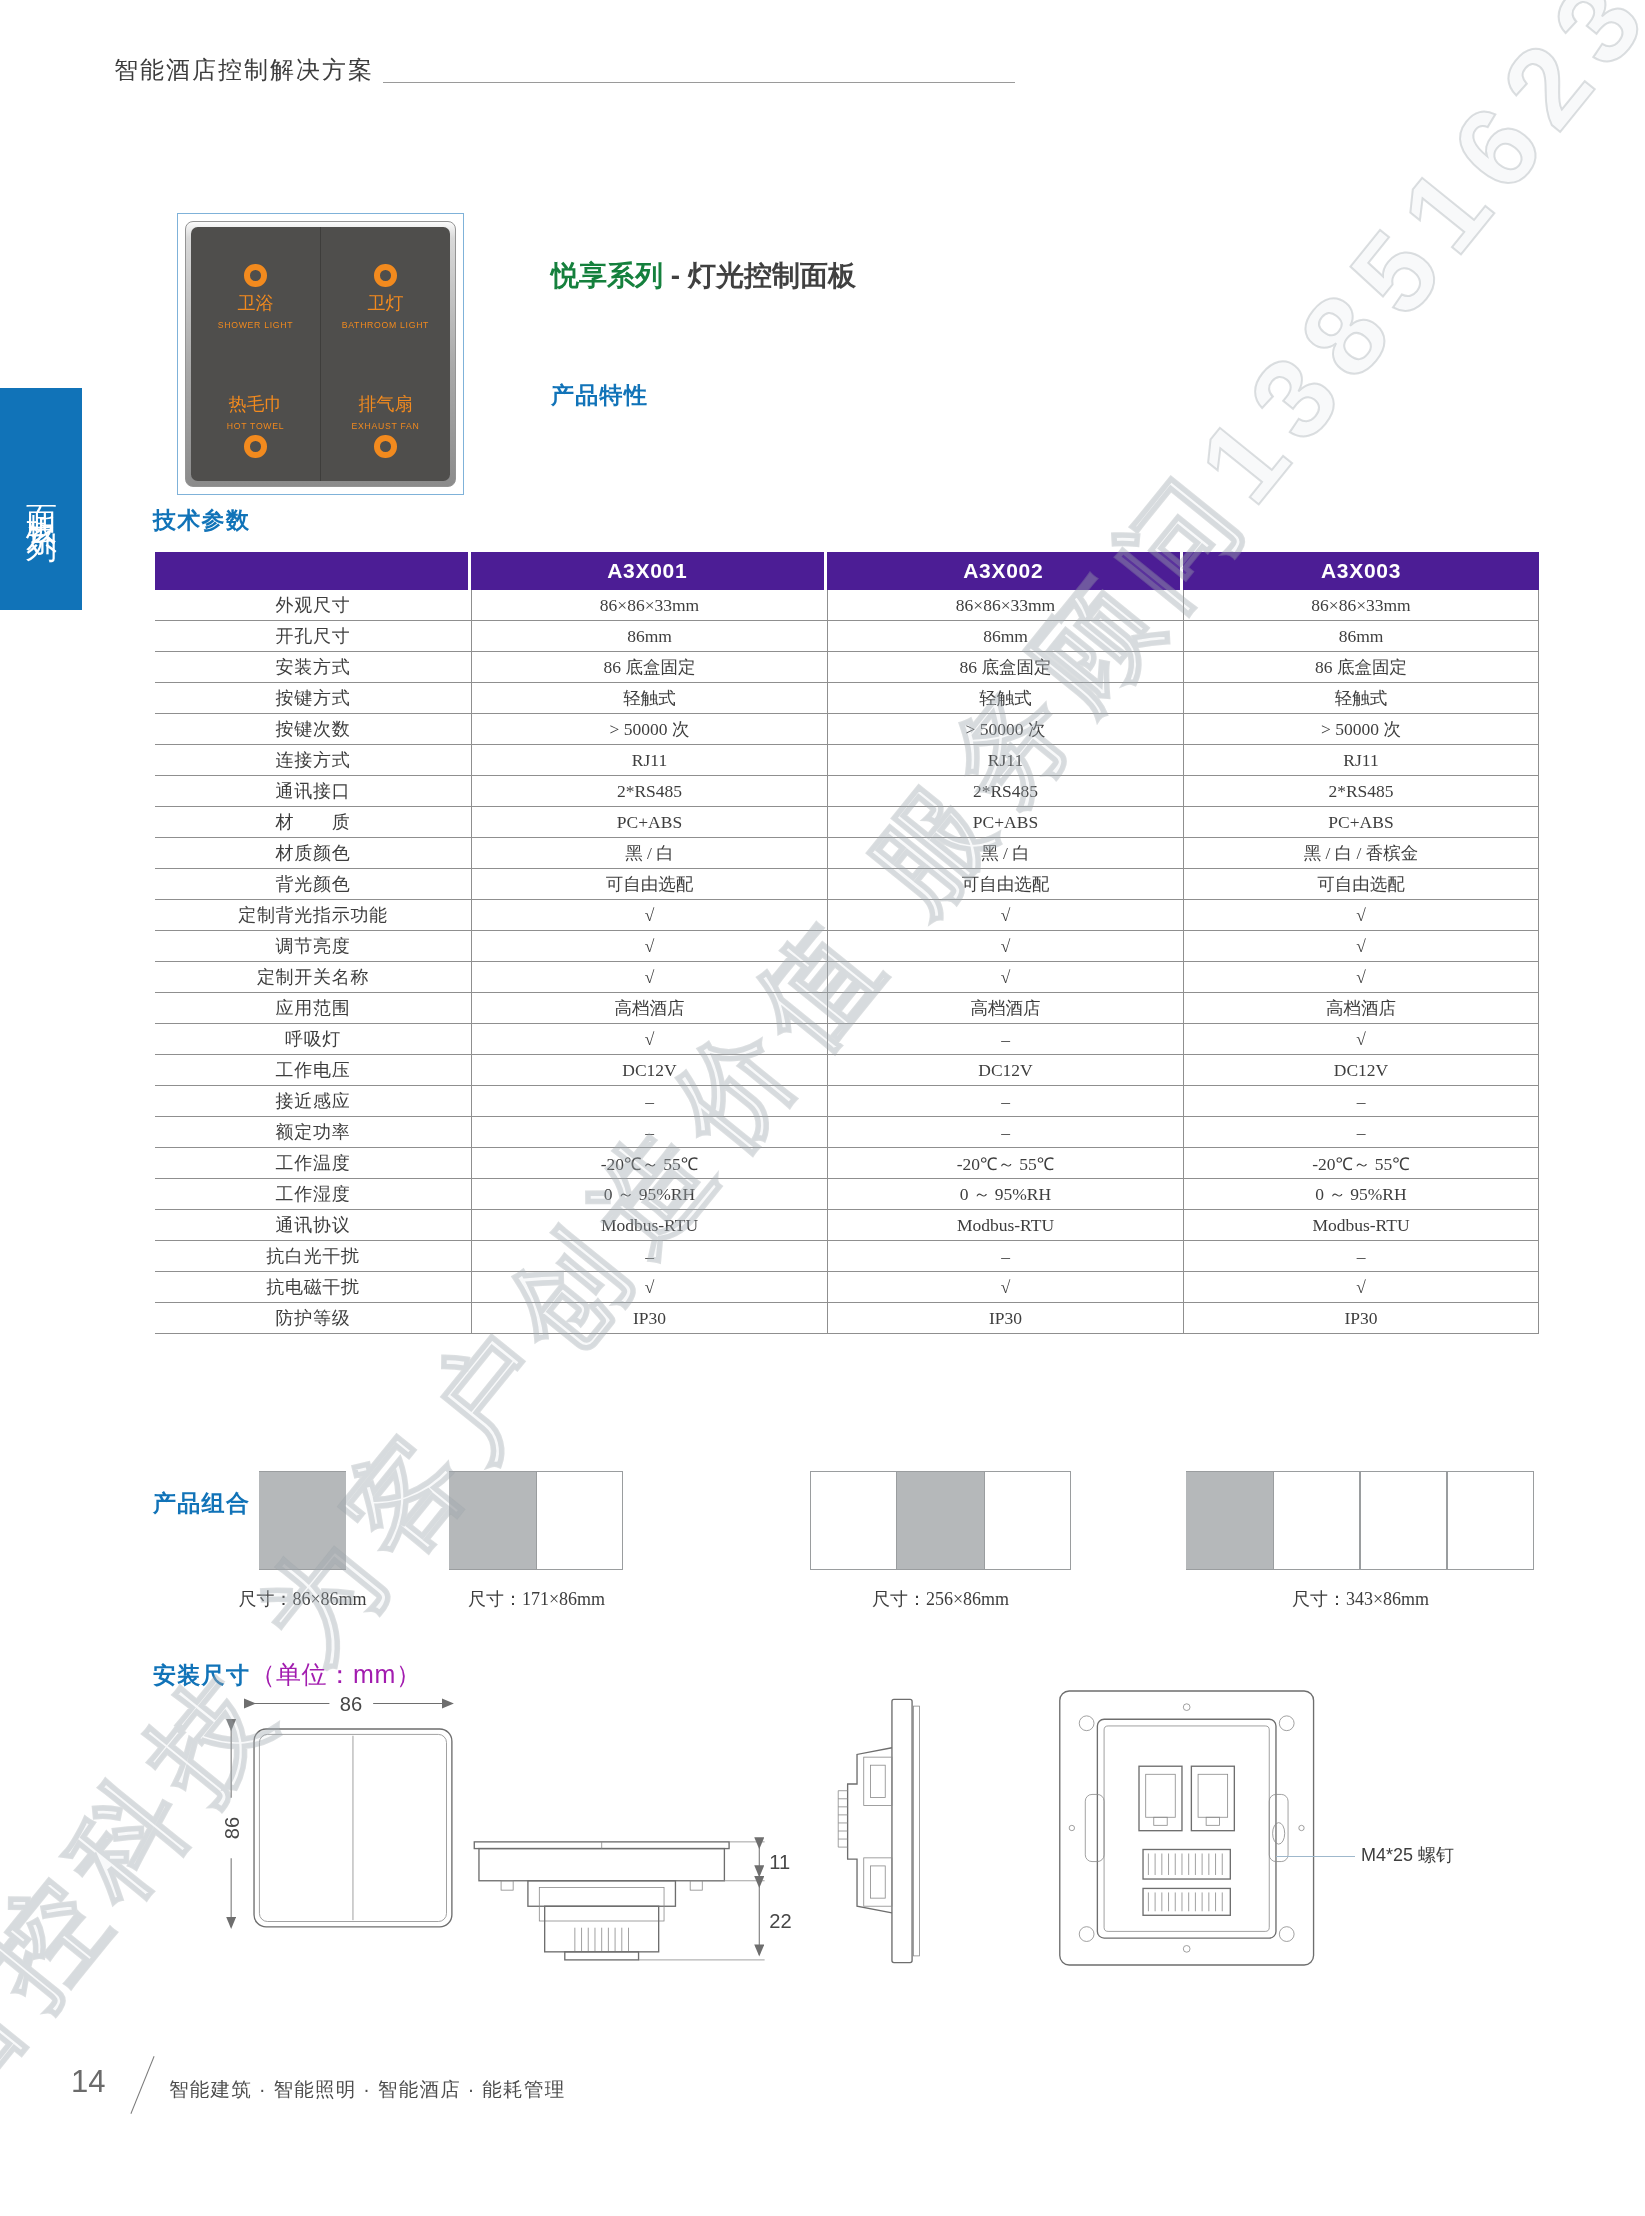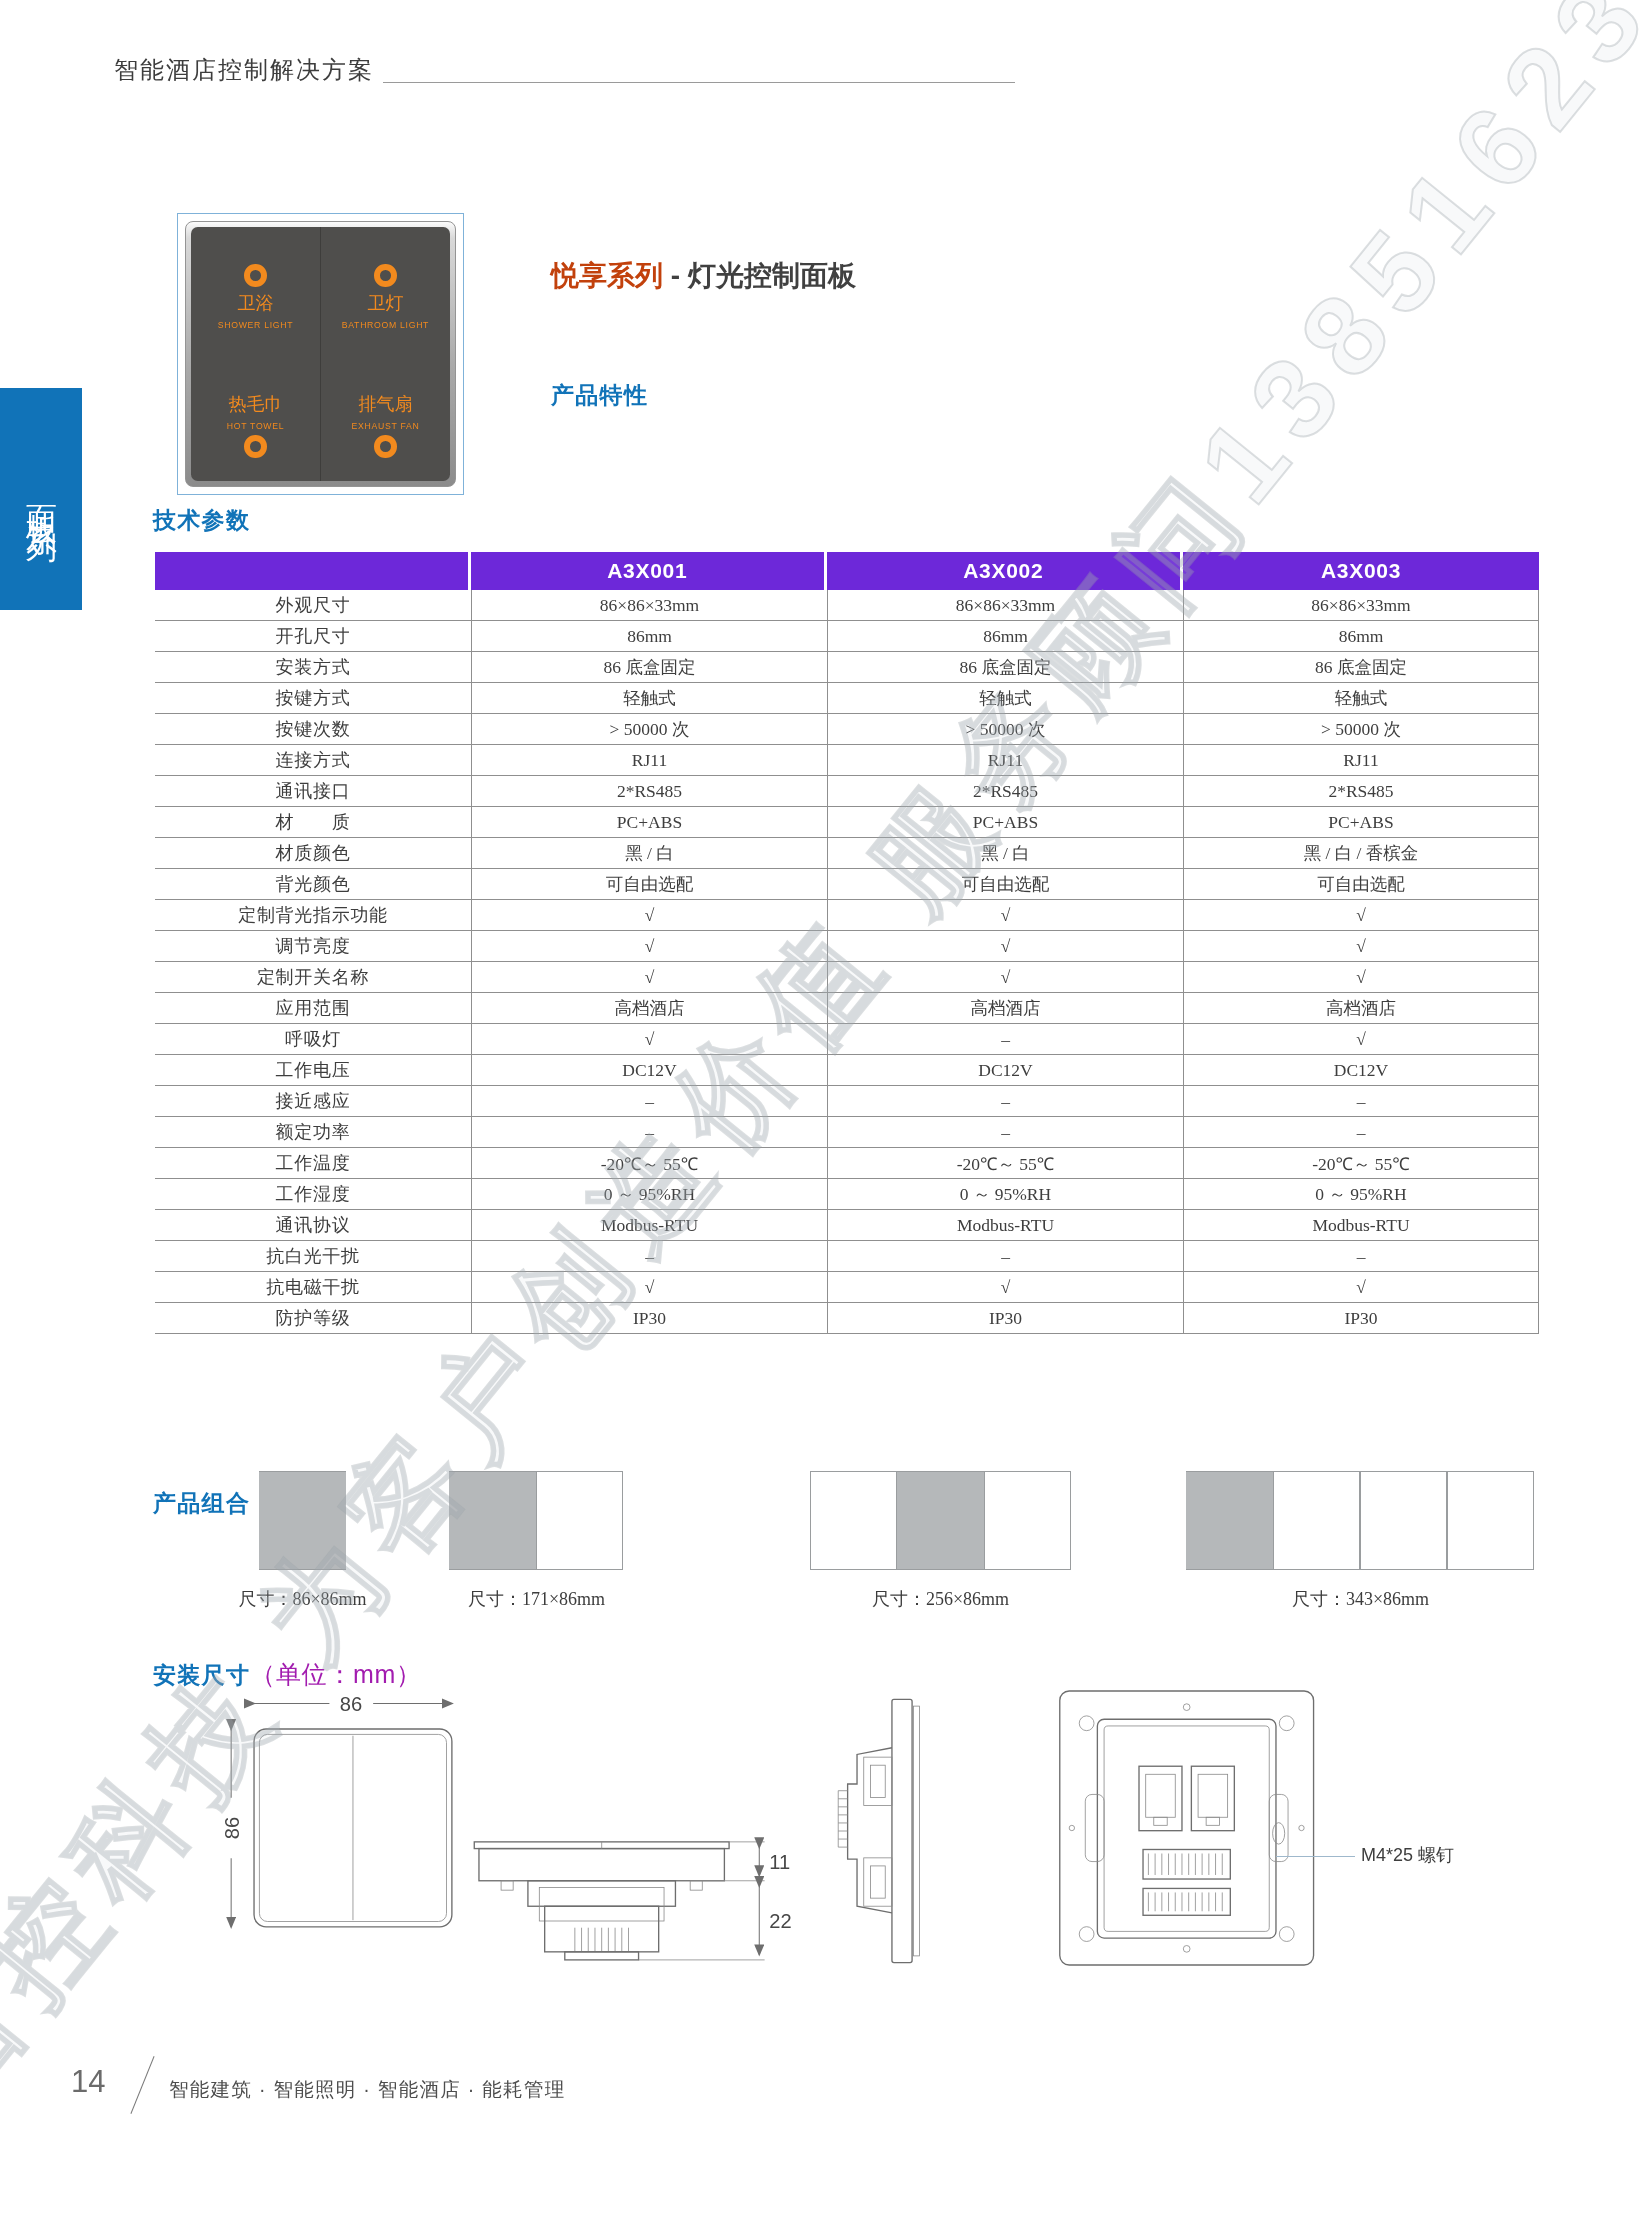--- a/index.html
+++ b/index.html
@@ -27,30 +27,30 @@
         padding:37px 0 23px 0;align-items:center;}
   .half.left{border-right:1.3px solid #3e3d3b;}
   .btn-group{display:flex;flex-direction:column;align-items:center;gap:4.7px;}
   .ring{width:10.7px;height:10.7px;border:6.7px solid #f28a1e;border-radius:50%;}
   .zh{color:#f28a1e;font-size:18px;font-family:"Liberation Serif",serif;}
   .en{color:#f28a1e;font-size:8.7px;letter-spacing:0.7px;font-family:"Liberation Sans",sans-serif;}
 
   
   #series-title{left:551px;top:257px;font-size:28px;font-weight:bold;}
   #series-title .hl{color:#404040;}
-  #series-title .pre{color:#c2410c;}
+  #series-title .pre{color:#15803d;}
   .blue-heading{color:#1173b8;font-size:23px;font-weight:bold;letter-spacing:1.3px;}
   #features-heading{left:551px;top:380px;}
   #features-body{left:551px;top:431px;width:984px;font-size:19.5px;line-height:1.78;
                  font-family:"Liberation Serif",serif;color:#3c3c3c;text-align:justify;}
 
   
   #specs-heading{left:153px;top:505px;}
   #spec-table{left:155px;top:552px;display:grid;grid-template-columns:316px 356px 356px 356px;}
-  .th{background:#6d28d9;color:#fff;height:38px;display:flex;align-items:center;justify-content:center;
+  .th{background:#4c1d95;color:#fff;height:38px;display:flex;align-items:center;justify-content:center;
       font-size:21px;font-weight:bold;letter-spacing:0.7px;}
   .th.gap{margin-right:3.4px;}
   .td{height:31px;display:flex;align-items:center;justify-content:center;
       font-family:"Liberation Serif",serif;font-size:17.5px;color:#3e3e3e;
       border-bottom:1.3px solid #8f8f8f;box-sizing:border-box;background:transparent;}
   .td.label{font-size:18px;letter-spacing:0.7px;}
   .td.vline{border-left:1.3px solid #8f8f8f;}
   .td.rline{border-right:1.3px solid #8f8f8f;}
 
   

